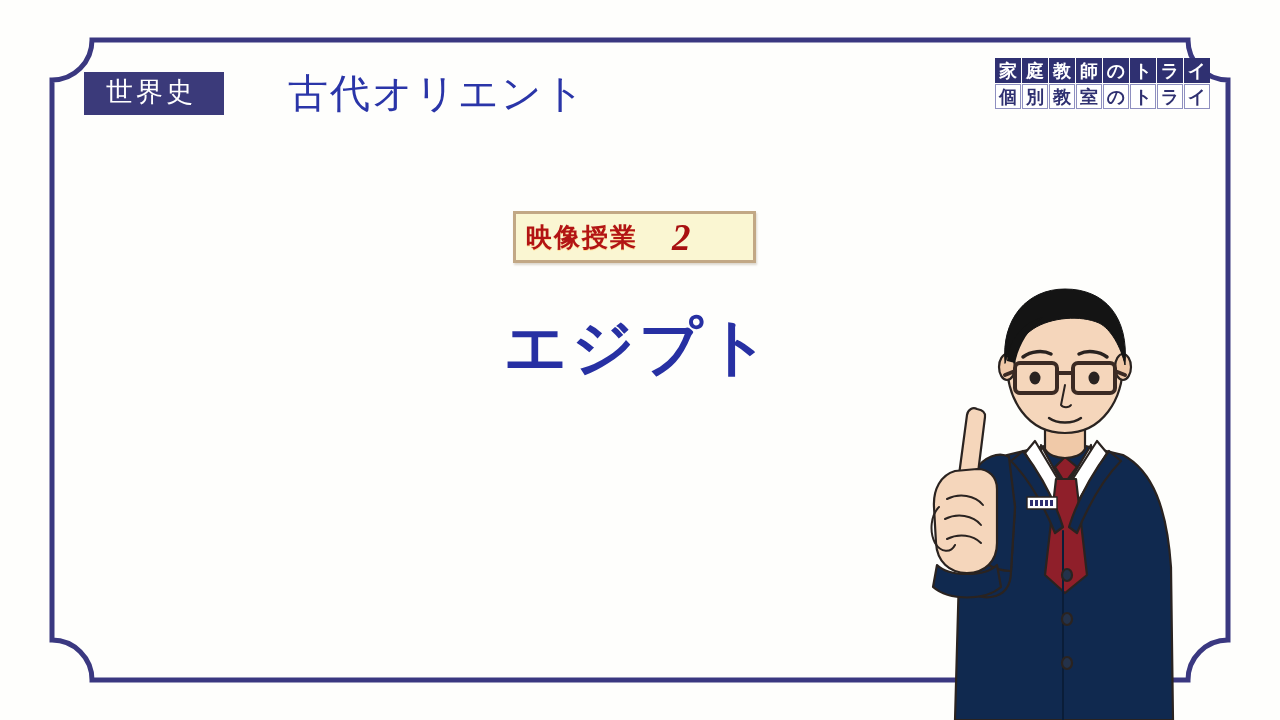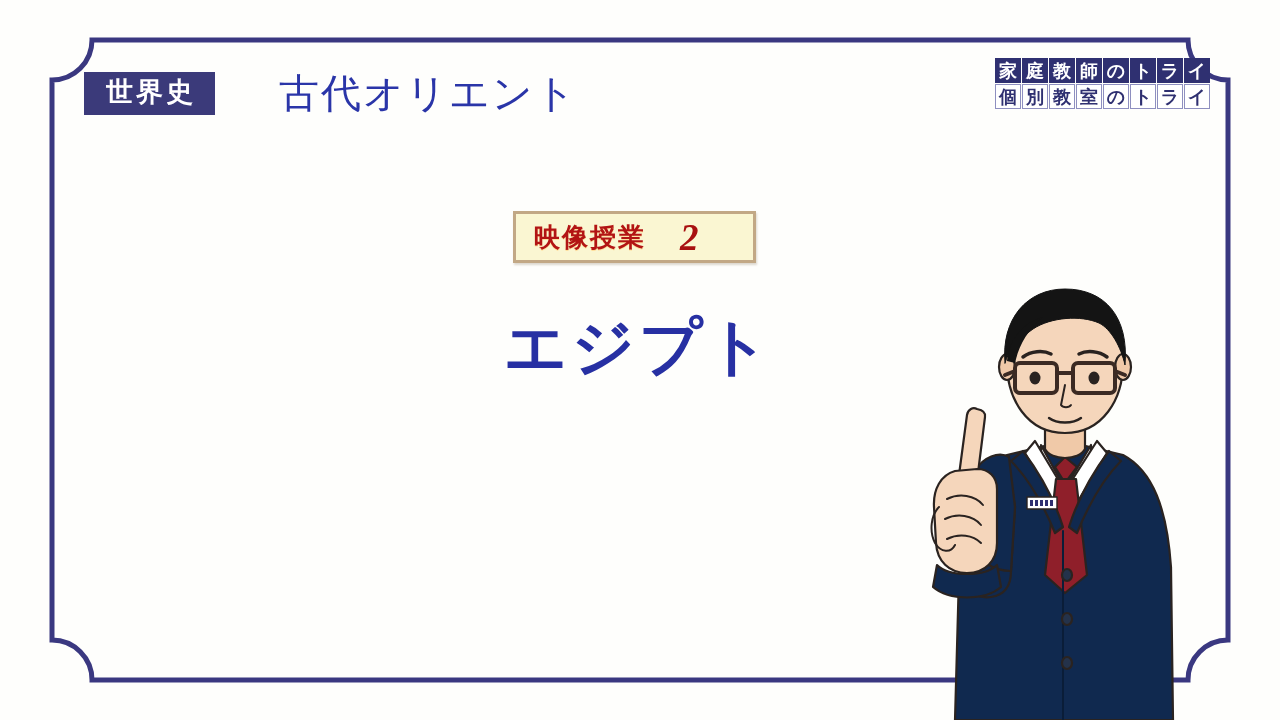--- a/index.html
+++ b/index.html
@@ -21,24 +21,24 @@
 
   
   .header {
     position:absolute;
     left:84px; top:66px;
     display:flex; align-items:center;
   }
   .subject-badge {
     background:#3b3a7a;
     color:#ffffff;
-    font-weight:bold;
+    font-weight:normal;
     font-size:27px;
     letter-spacing:3px;
-    padding:7px 19px 9px 22px;
+    padding:7px 28px 9px 22px;
     line-height:1;
     white-space:nowrap;
   }
   .header-title {
     margin-left:64px;
     color:#2a35a8;
     font-weight:normal;
     font-size:40px;
     letter-spacing:2px;
     white-space:nowrap;
@@ -67,21 +67,21 @@
   }
 
   
   .lesson-badge {
     position:absolute;
     left:513px; top:211px;
     width:243px; height:52px;
     background:#faf6d2;
     border:3px solid #c2a885;
     display:flex; align-items:center;
-    padding-left:18px;
+    padding-left:10px;
     box-shadow:1px 2px 2px rgba(120,100,70,.25);
   }
   .lesson-label {
     color:#b21414;
     font-weight:bold;
     font-size:26px;
     letter-spacing:2px;
     line-height:1;
     text-shadow:0 1px 0 rgba(255,220,150,.9);
   }

